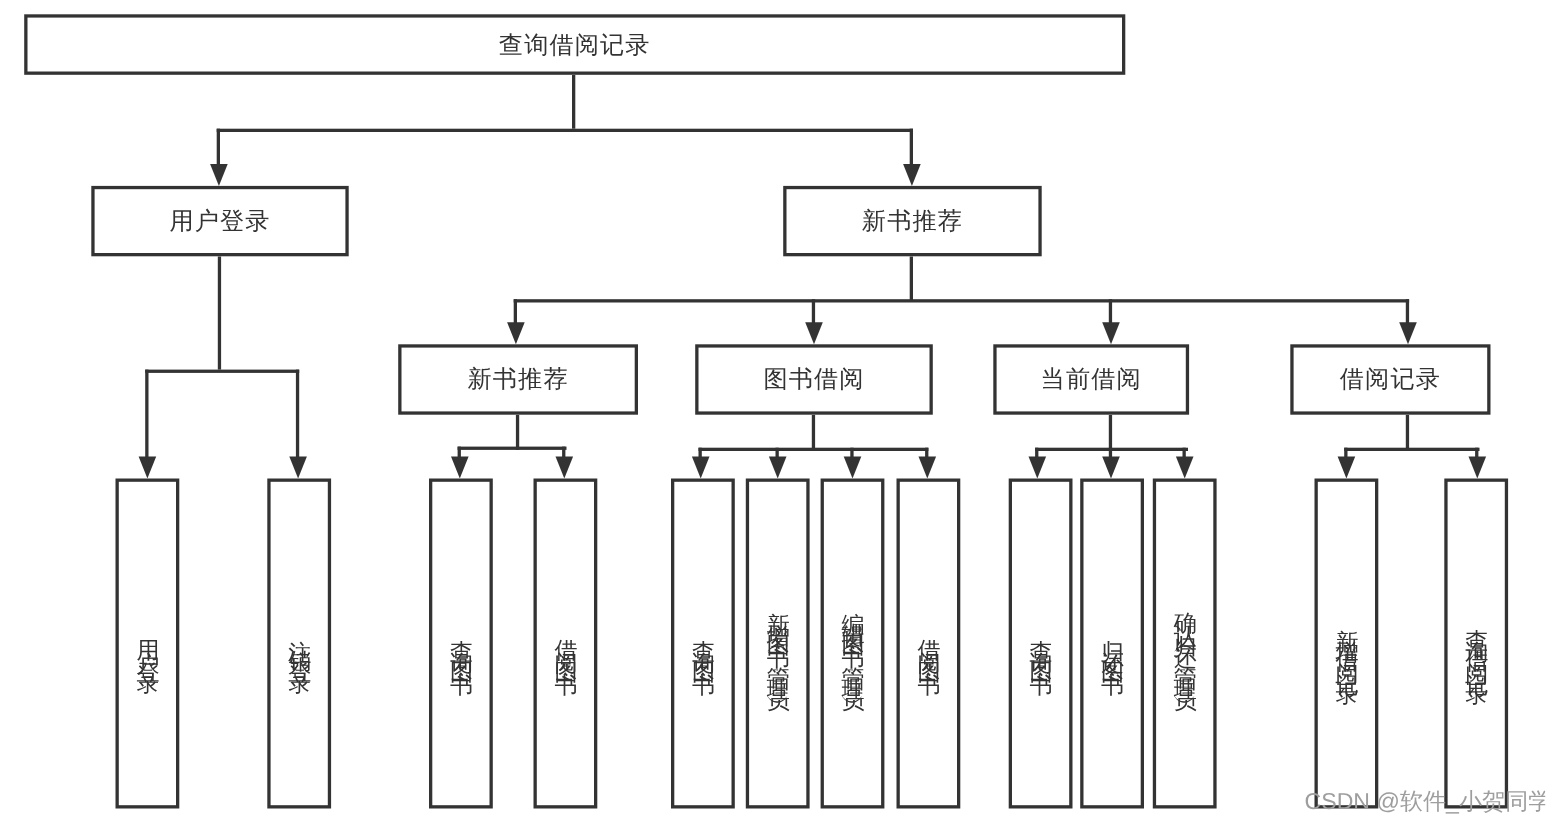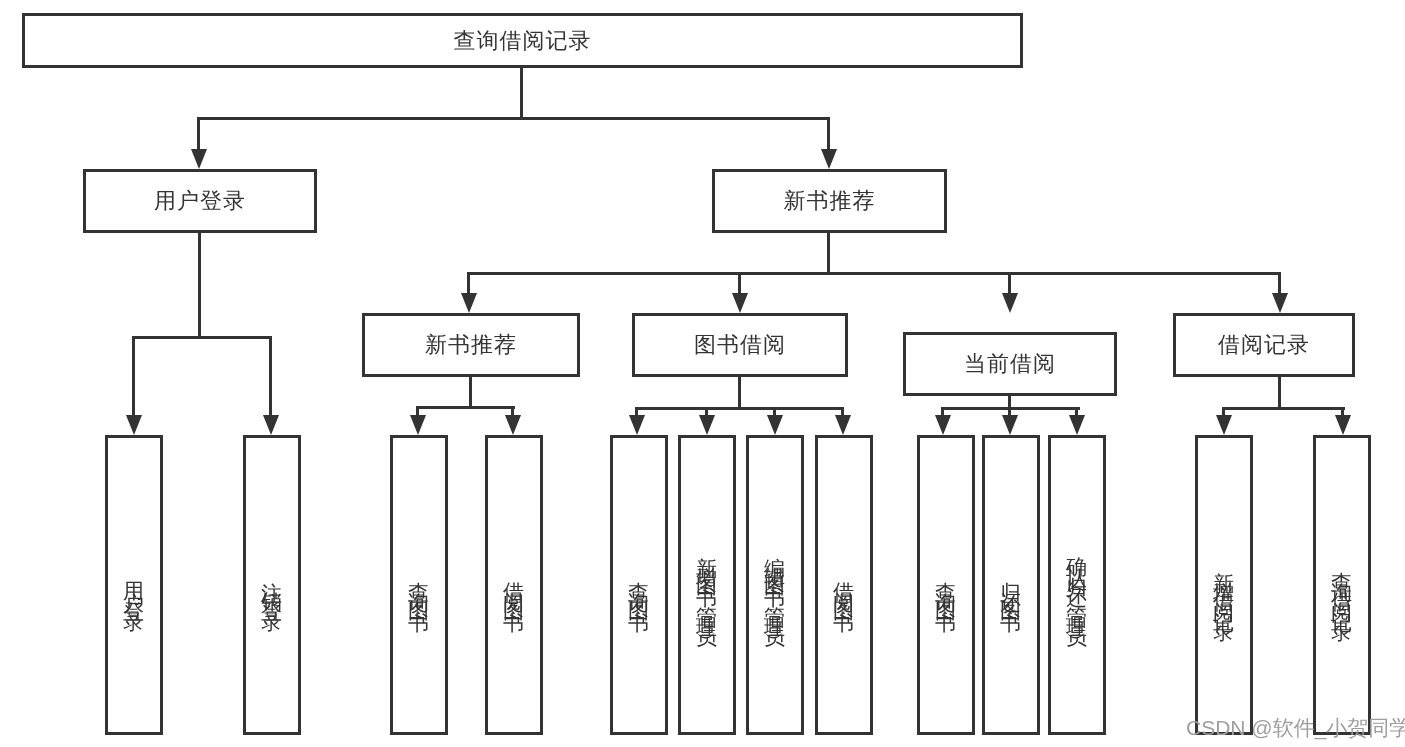--- a/index.html
+++ b/index.html
@@ -80,21 +80,21 @@
   <div class="hnode" style="left:22px; top:13px; width:1001px; height:55px;">查询借阅记录</div>
 
   <div class="hnode" style="left:83px; top:169px; width:234px; height:64px;">用户登录</div>
 
   <div class="hnode" style="left:712px; top:169px; width:235px; height:64px;">新书推荐</div>
 
   <div class="hnode" style="left:362px; top:313px; width:218px; height:64px;">新书推荐</div>
 
   <div class="hnode" style="left:632px; top:313px; width:216px; height:64px;text-align:center;">图书借阅</div>
 
-  <div class="hnode" style="left:903px; top:313px; width:214px; height:64px;margin-top:19px;">当前借阅</div>
+  <div class="hnode" style="left:903px; top:313px; width:178px; height:64px;">当前借阅</div>
 
   <div class="hnode" style="left:1173px; top:313px; width:182px; height:64px;">借阅记录</div>
 
   <div class="vnode" style="left:105px;">用户登录</div>
   <div class="vnode" style="left:243px;">注销登录</div>
 
   <div class="vnode" style="left:390px;">查询图书</div>
   <div class="vnode" style="left:485px;">借阅图书</div>
 
   <div class="vnode" style="left:610px;">查询图书</div>

